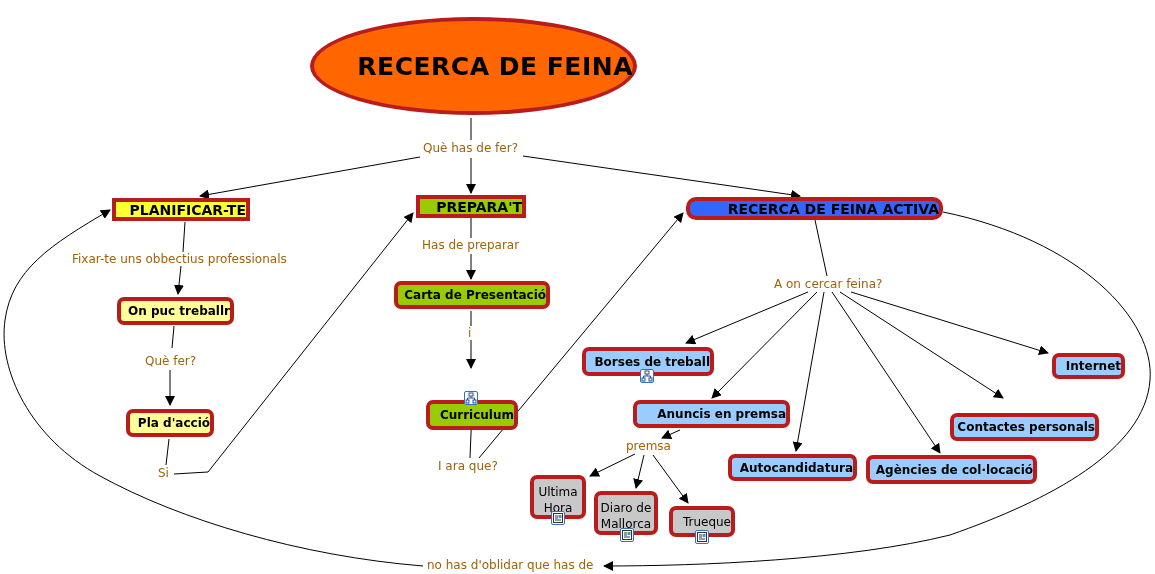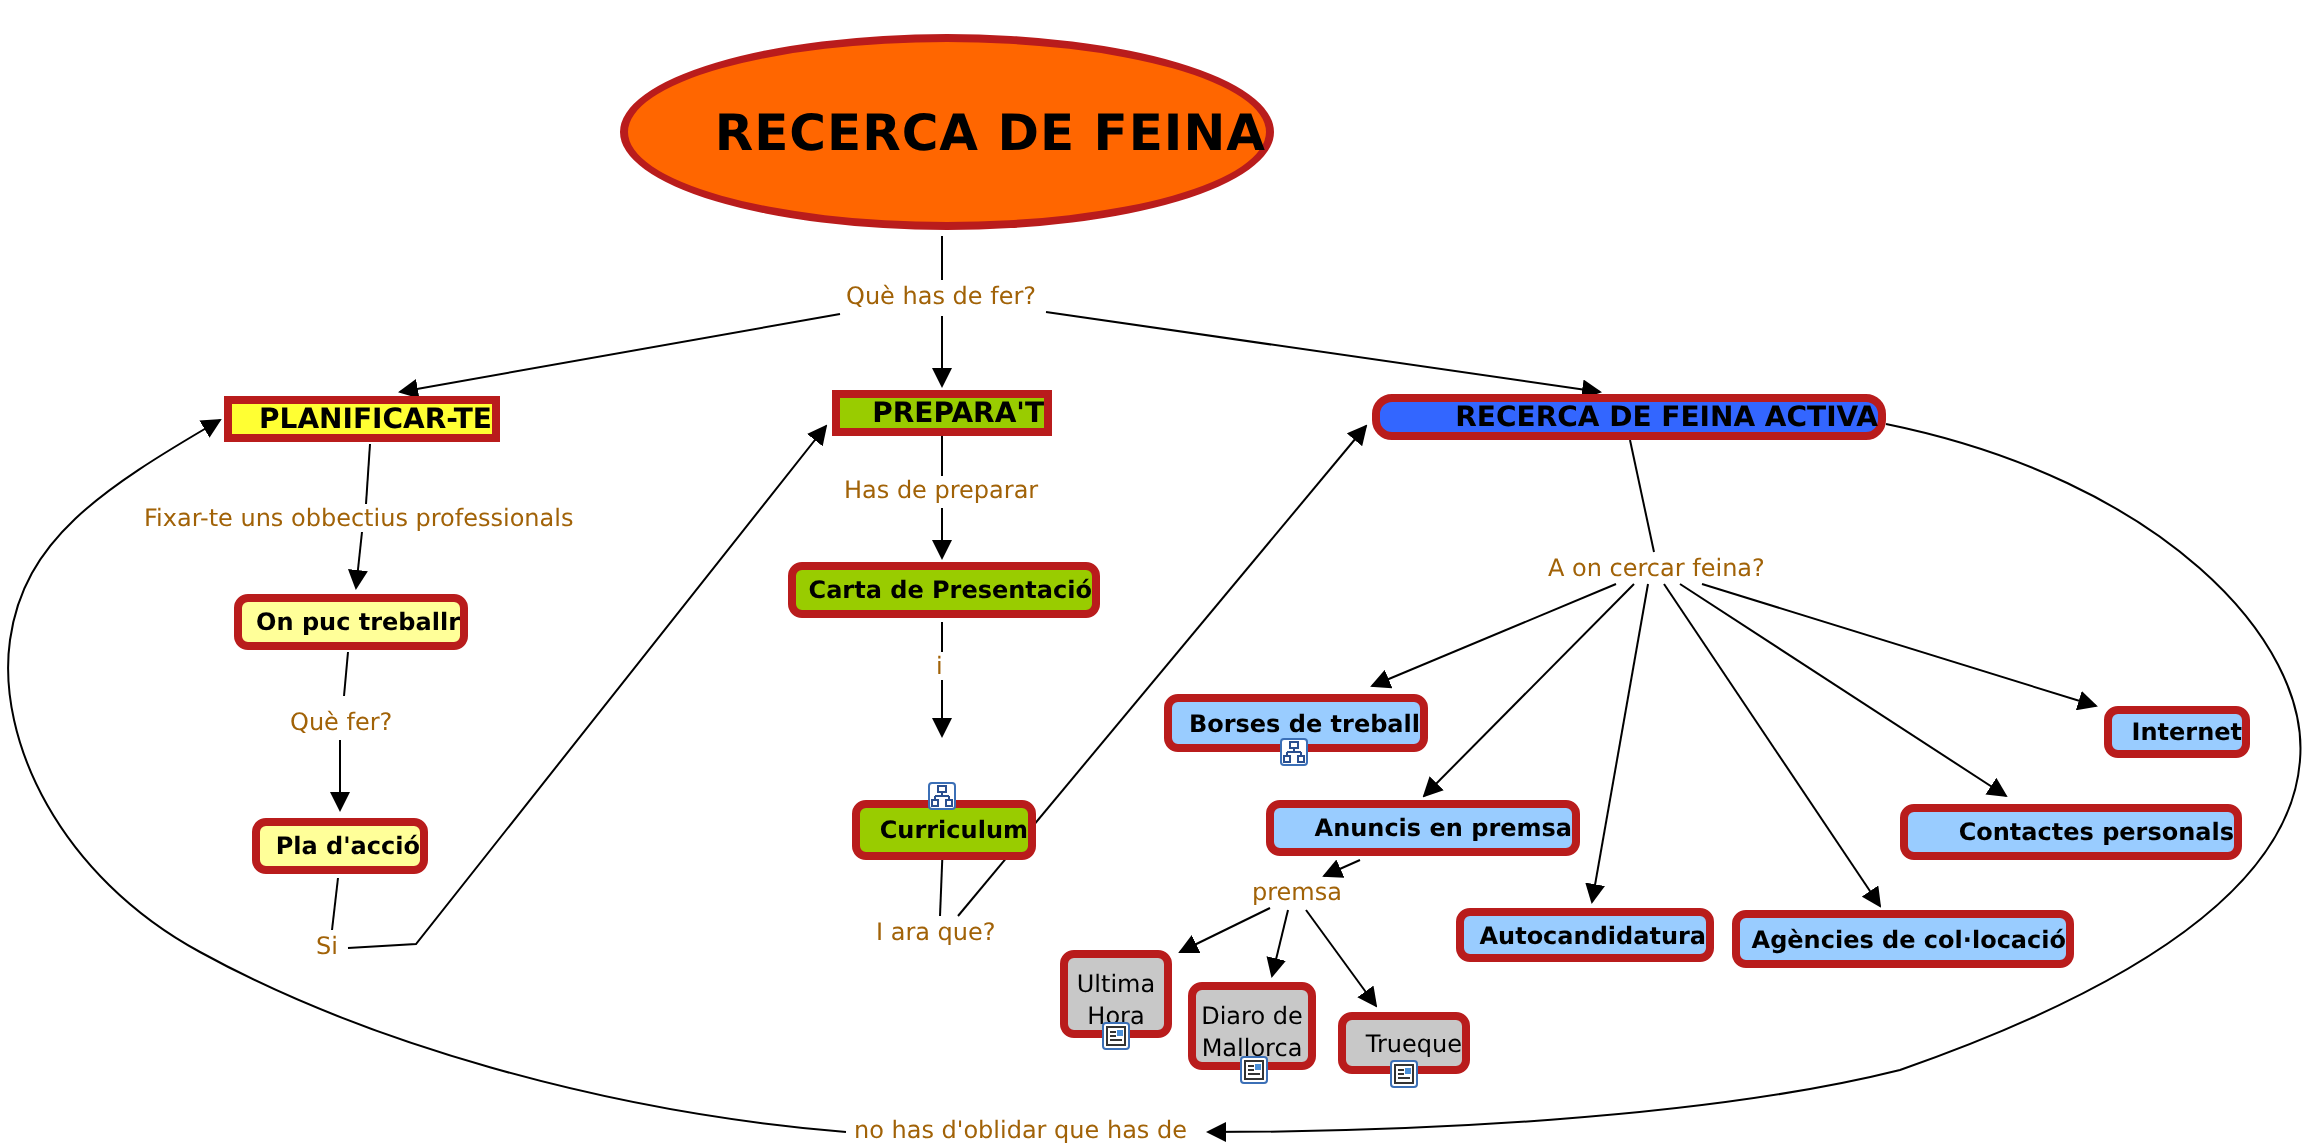--- a/index.html
+++ b/index.html
@@ -136,21 +136,21 @@
 
 <div class="node rr lightblue" style="left:633px; top:400px; width:157px; height:28px;">
   <span>Anuncis en premsa</span>
 </div>
 <div class="node rr lightblue" style="left:728px; top:454px; width:129px; height:27px;">
   <span>Autocandidatura</span>
 </div>
 <div class="node rr lightblue" style="left:866px; top:455px; width:171px; height:29px;">
   <span>Agències de col·locació</span>
 </div>
-<div class="node rr lightblue" style="left:950px; top:402px; width:171px; height:28px;">
+<div class="node rr lightblue" style="left:950px; top:413px; width:149px; height:28px;">
   <span>Contactes personals</span>
 </div>
 <div class="node rr lightblue" style="left:1052px; top:353px; width:73px; height:26px;">
   <span>Internet</span>
 </div>
 
 <div class="label" style="left:624px; top:439px;">premsa</div>
 
 <div class="node rr gray" style="left:530px; top:475px; width:56px; height:44px; padding:0 4px; align-items:flex-start; padding-top:5px;">
   <span>Ultima Hora</span>

